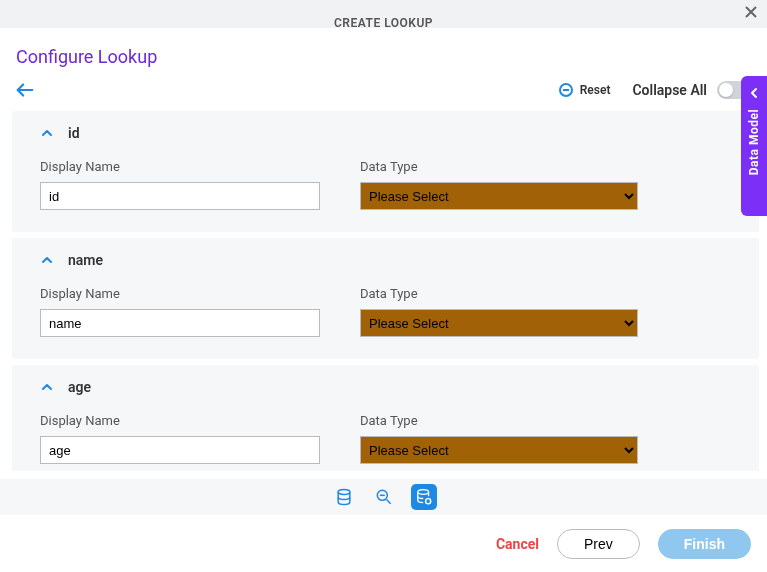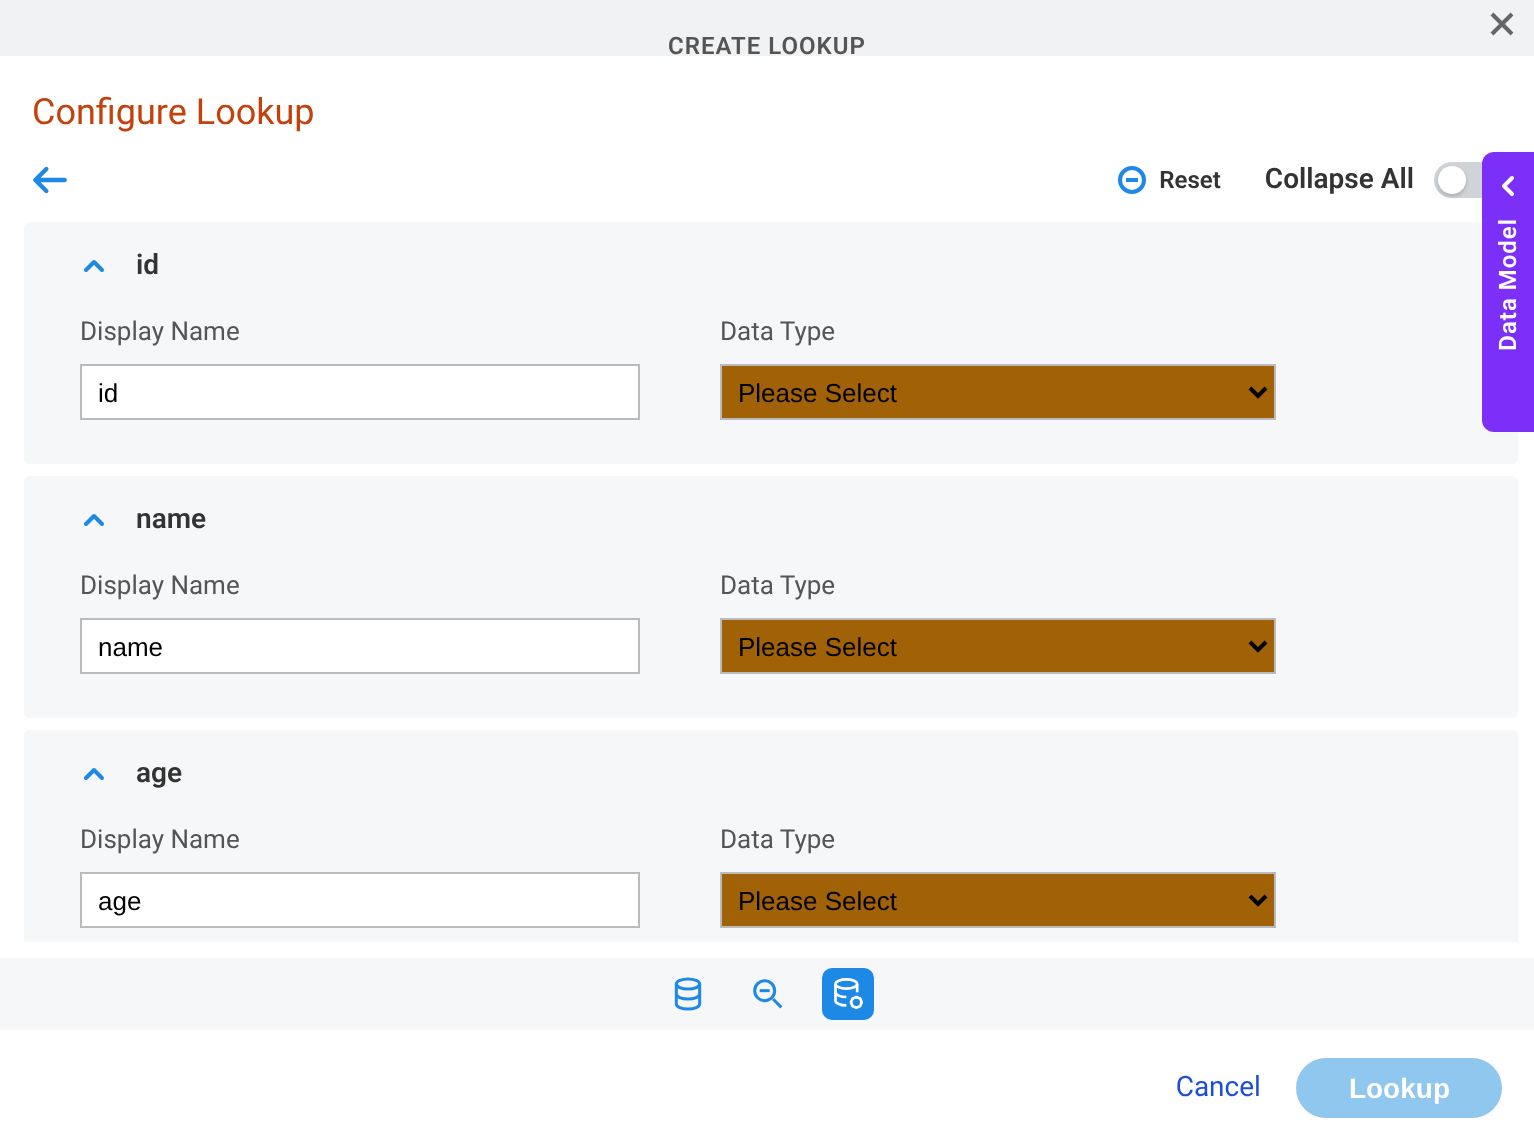--- a/index.html
+++ b/index.html
@@ -31,21 +31,21 @@
     position: absolute;
     right: 8px;
     top: 4px;
     color: #666;
     cursor: pointer;
     font-size: 18px;
     line-height: 1;
   }
   .page-title {
     font-size: 18px;
-    color: #c2410c;
+    color: #6d28d9;
     padding: 18px 16px 12px 16px;
   }
   .toolbar {
     display: flex;
     align-items: center;
     padding: 0 16px 10px 14px;
   }
   .back-arrow {
     color: #1e88e5;
     cursor: pointer;
@@ -209,22 +209,23 @@
   }
   .footer-buttons {
     display: flex;
     justify-content: flex-end;
     align-items: center;
     gap: 18px;
     padding: 14px 16px;
   }
   .btn-cancel {
     font-size: 14px;
-    color: #1d4ed8;
-    cursor: pointer;
+    color: #ef4444;
+    cursor: pointer;
+    font-weight: bold;
   }
   .btn-prev {
     border: 1px solid #bbb;
     background: #fff;
     border-radius: 18px;
     padding: 6px 26px;
     font-size: 14px;
     cursor: pointer;
   }
   .btn-finish {
@@ -370,21 +371,22 @@
         <path d="M17.5 6 V11" stroke="currentColor" stroke-width="1.6" fill="none"></path>
         <path d="M4.5 11 C4.5 12.5 7.4 13.8 11 13.8" stroke="currentColor" stroke-width="1.6" fill="none"></path>
         <circle cx="17" cy="17" r="3" stroke="currentColor" stroke-width="1.6" fill="none"></circle>
         <path d="M17 13 V14 M17 20 V21 M13 17 H14 M20 17 H21 M14.2 14.2 L14.9 14.9 M19.1 19.1 L19.8 19.8 M14.2 19.8 L14.9 19.1 M19.1 14.9 L19.8 14.2" stroke="currentColor" stroke-width="1.3"></path>
       </svg>
   </span>
 </div>
 
 <div class="footer-buttons">
   <span class="btn-cancel">Cancel</span>
-  <button class="btn-finish">Lookup</button>
+  <button class="btn-prev">Prev</button>
+  <button class="btn-finish">Finish</button>
 </div>
 
 <div class="side-panel">
   <span class="side-chevron">
     <svg width="12" height="12" viewBox="0 0 12 12">
         <path d="M8 2 L4 6 L8 10" stroke="currentColor" stroke-width="2" fill="none" stroke-linecap="round" stroke-linejoin="round"></path>
       </svg>
   </span>
   <span class="side-label">Data Model</span>
 </div>

